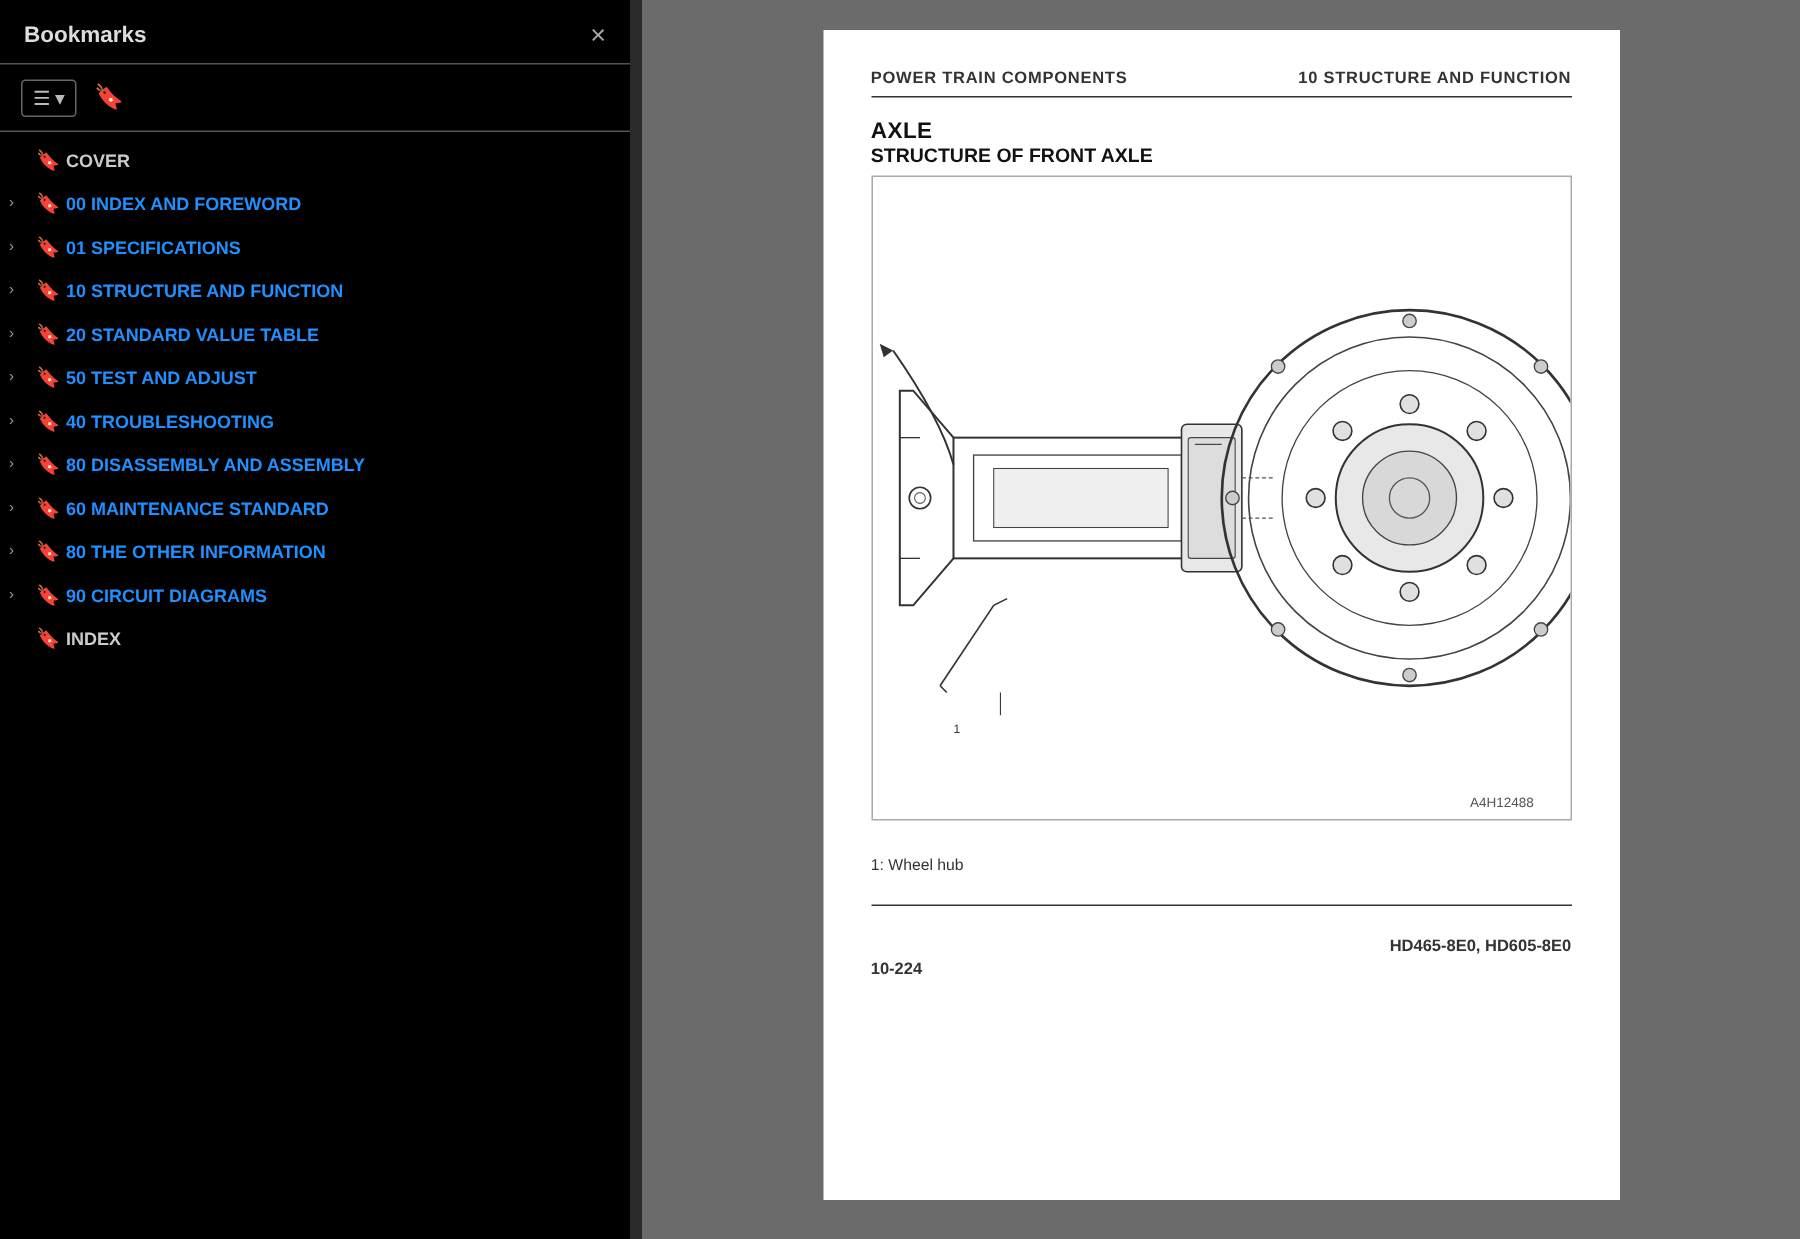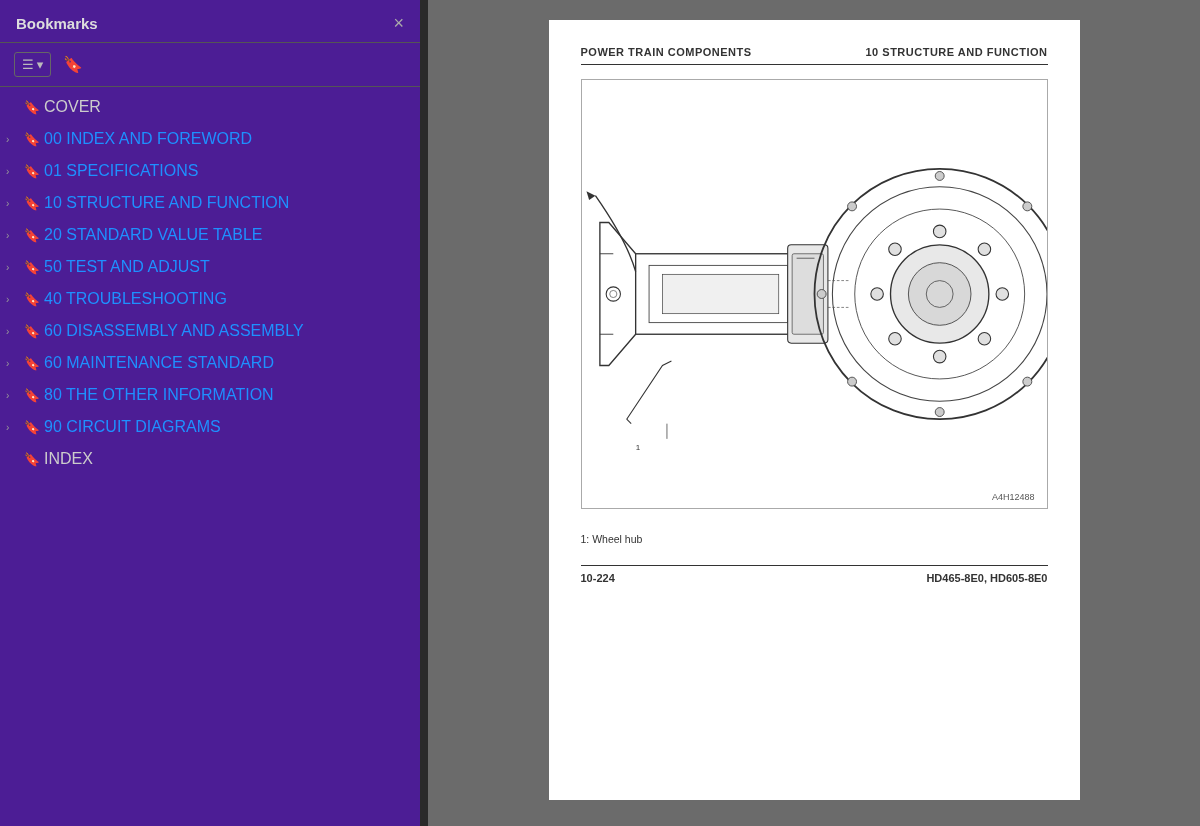--- a/index.html
+++ b/index.html
@@ -9,21 +9,21 @@
       display: flex;
       font-family: Arial, sans-serif;
       background: #3c3c3c;
       overflow: hidden;
     }
 
     
     .sidebar {
       width: 420px;
       min-width: 420px;
-      background: #4c1d95;
+      background: #000000;
       display: flex;
       flex-direction: column;
       color: #ccc;
       height: 826px;
       overflow: hidden;
     }
 
     .sidebar-header {
       display: flex;
       align-items: center;
@@ -102,22 +102,22 @@
 
     .bookmark-icon {
       color: #999;
       font-size: 13px;
       width: 16px;
       flex-shrink: 0;
     }
 
     .bookmark-label {
       color: #1e90ff;
-      font-weight: 400;
-      font-size: 16px;
+      font-weight: 700;
+      font-size: 12px;
     }
 
     .bookmark-label.no-link {
       color: #ccc;
     }
 
     
     .divider {
       width: 8px;
       background: #2a2a2a;
@@ -198,21 +198,21 @@
       display: flex;
       align-items: center;
       justify-content: center;
       overflow: hidden;
       background: #fff;
     }
 
     .doc-image-label {
       position: absolute;
       bottom: 6px;
-      right: 12px;
+      right: 24px;
       font-size: 9px;
       color: #555;
     }
 
     .doc-caption {
       font-size: 10.5px;
       color: #333;
       margin-top: 24px;
       margin-bottom: 20px;
     }
@@ -223,20 +223,21 @@
       align-items: center;
       border-top: 1px solid #333;
       padding-top: 6px;
       margin-top: auto;
     }
 
     .doc-footer-page {
       font-size: 11px;
       font-weight: bold;
       color: #333;
+      margin-top: 30px;
     }
 
     .doc-footer-model {
       font-size: 11px;
       font-weight: bold;
       color: #333;
       text-align: right;
     }
 
     
@@ -329,21 +330,21 @@
 
     <div class="bookmark-item">
       <span class="bookmark-expand">›</span>
       <span class="bookmark-icon">🔖</span>
       <span class="bookmark-label">40 TROUBLESHOOTING</span>
     </div>
 
     <div class="bookmark-item">
       <span class="bookmark-expand">›</span>
       <span class="bookmark-icon">🔖</span>
-      <span class="bookmark-label">60 DISASSEMBLY AND ASSEMBLY</span>
+      <span class="bookmark-label">80 DISASSEMBLY AND ASSEMBLY</span>
     </div>
 
     <div class="bookmark-item">
       <span class="bookmark-expand">›</span>
       <span class="bookmark-icon">🔖</span>
       <span class="bookmark-label">60 MAINTENANCE STANDARD</span>
     </div>
 
     <div class="bookmark-item">
       <span class="bookmark-expand">›</span>
@@ -373,20 +374,22 @@
   <div class="watermark">AUTOPDF.NET</div>
 
   <div class="page-document">
 
     <div class="doc-header">
       <span class="doc-header-left">POWER TRAIN COMPONENTS</span>
       <span class="doc-header-right">10 STRUCTURE AND FUNCTION</span>
     </div>
 
     <div class="doc-title-section">
+      <div class="doc-main-title">AXLE</div>
+      <div class="doc-sub-title">STRUCTURE OF FRONT AXLE</div>
     </div>
 
     <div class="doc-image-box">
 
       <svg class="axle-svg" viewBox="0 0 520 400" xmlns="http://www.w3.org/2000/svg">
 
         <rect x="60" y="155" width="180" height="90" fill="none" stroke="#333" stroke-width="1.5"></rect>
 
         <rect x="75" y="168" width="155" height="64" fill="none" stroke="#444" stroke-width="1"></rect>
         <rect x="90" y="178" width="130" height="44" fill="#f0f0f0" stroke="#444" stroke-width="0.8"></rect>

